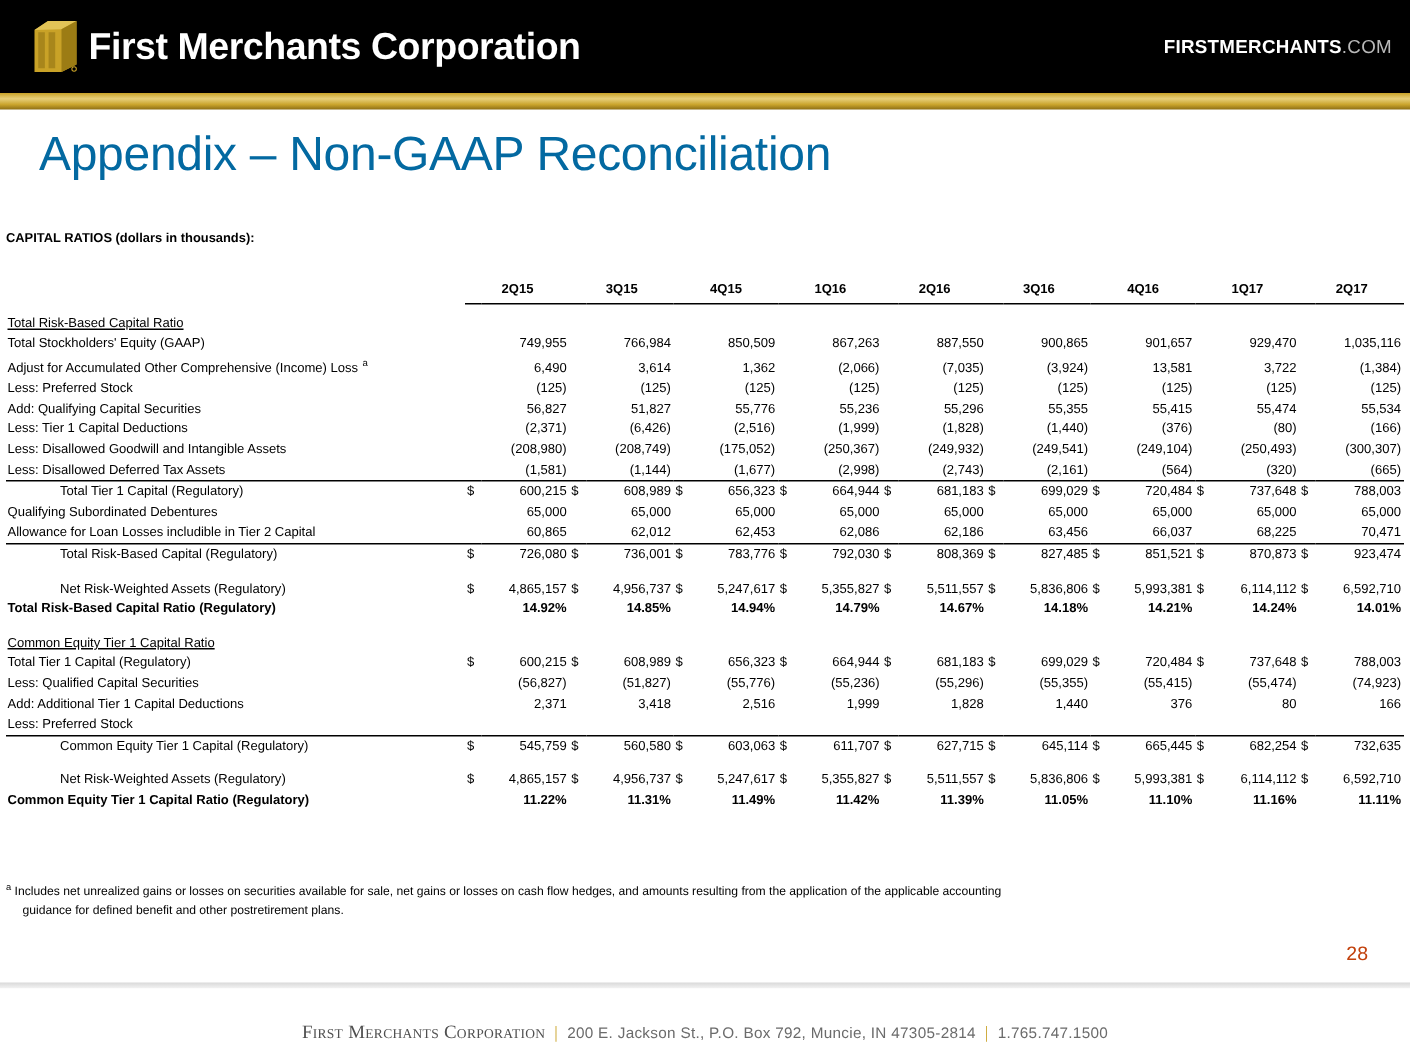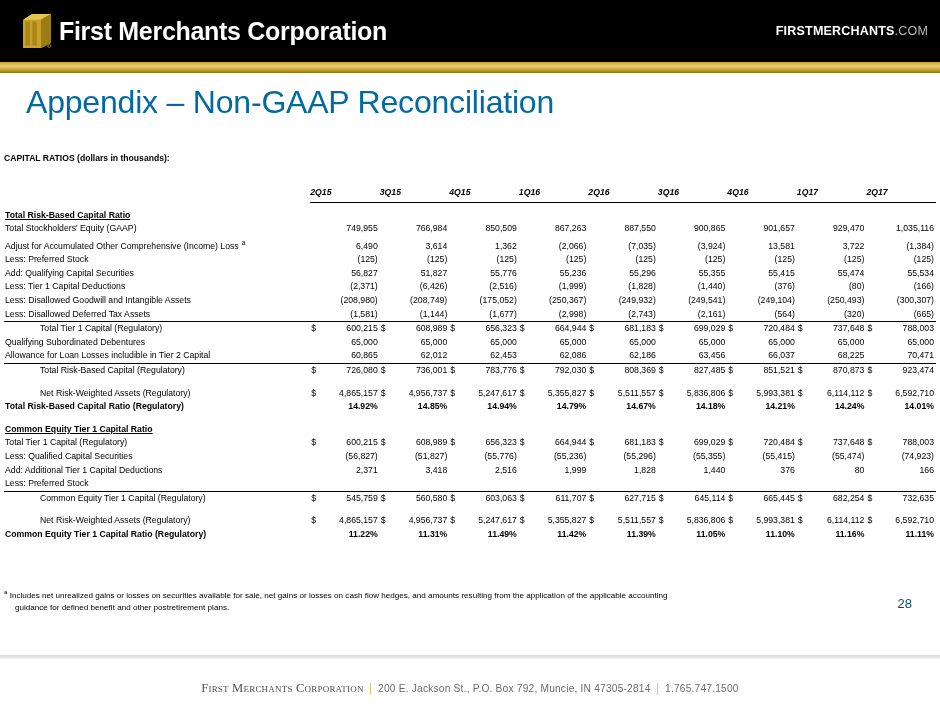--- a/index.html
+++ b/index.html
@@ -108,34 +108,33 @@
     line-height: 13.6px;
     height: 13.6px;
   }
   col.c-label { width: 304px; }
   col.c-cur   { width: 11px; }
   col.c-val   { width: 58px; }
 
   th.col-head {
     font-size: 8.7px;
     font-weight: bold;
-    text-align: left;
+    text-align: center;
     padding-bottom: 2px;
     border-bottom: 1.4px solid #000;
-    font-style: italic;
   }
   th.head-blank { border-bottom: none; }
 
   td.lbl { text-align: left; padding-left: 1px; }
   td.val { text-align: right; padding-right: 2px; }
   td.cur { text-align: left; padding-left: 1px; }
 
   .bold { font-weight: bold; }
   .underline-label {
-    font-weight: bold;
+    font-weight: normal;
     text-decoration: underline;
   }
   .indent { padding-left: 36px !important; }
 
   tr.rule-top td { border-top: 1.1px solid #000; }
 
   .spacer-row td { height: 9px; line-height: 9px; }
   .spacer-sm td { height: 6px; line-height: 6px; }
 
   sup.fn {
@@ -156,24 +155,24 @@
   }
   .footnote .fn-marker {
     font-size: 6.2px;
     vertical-align: super;
   }
   .footnote .fn-line2 { padding-left: 11px; display: block; }
 
   
   .page-number {
     position: absolute;
-    top: 596px;
+    top: 628px;
     right: 28px;
     font-size: 13px;
-    color: #0c4a6e;
+    color: #c2410c;
     margin-left: 41px;
   }
   .footer-divider {
     position: absolute;
     top: 655px; left: 0;
     width: 940px;
     height: 4px;
     background: linear-gradient(to bottom, #d9d9d9, #f3f3f3);
   }
   .footer-bar {

